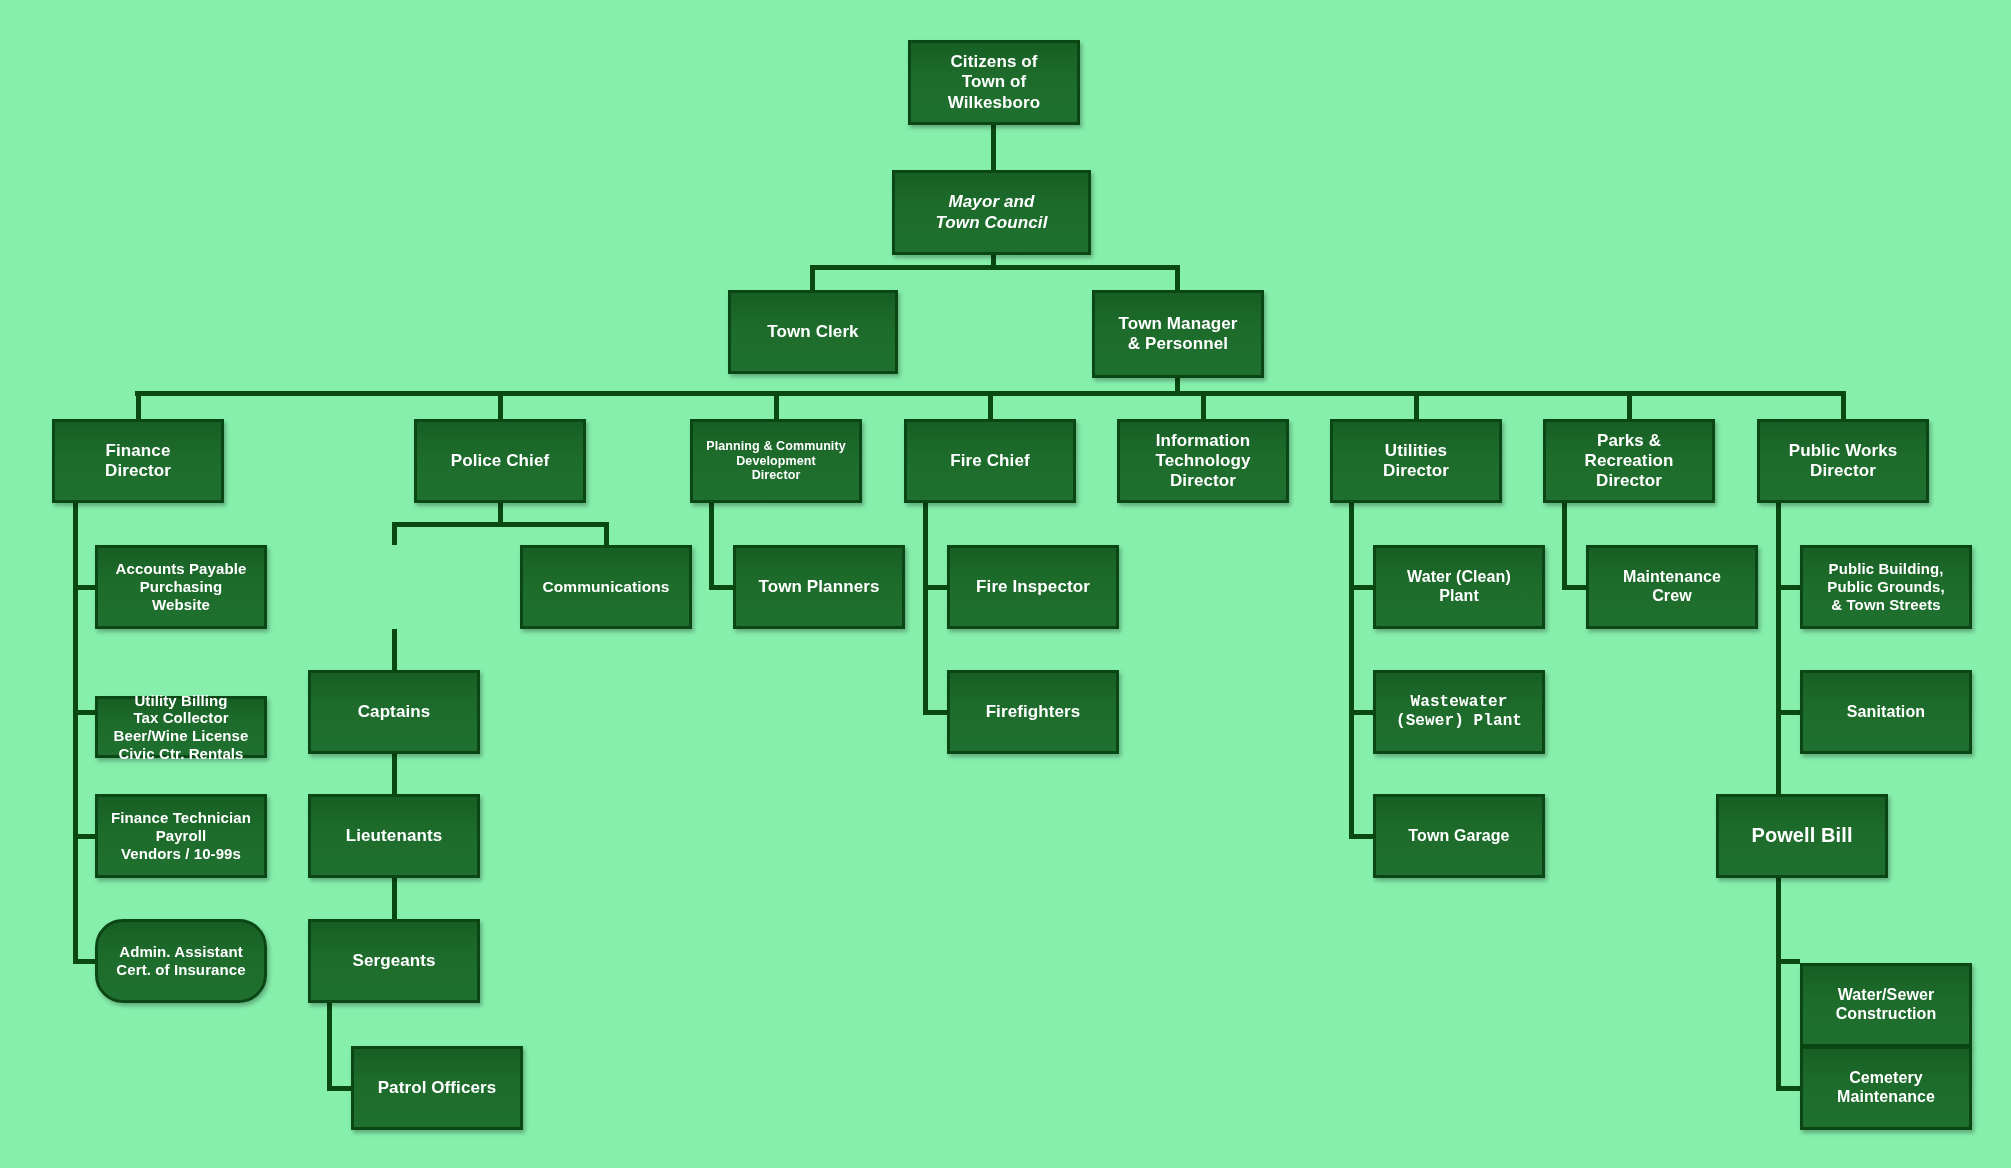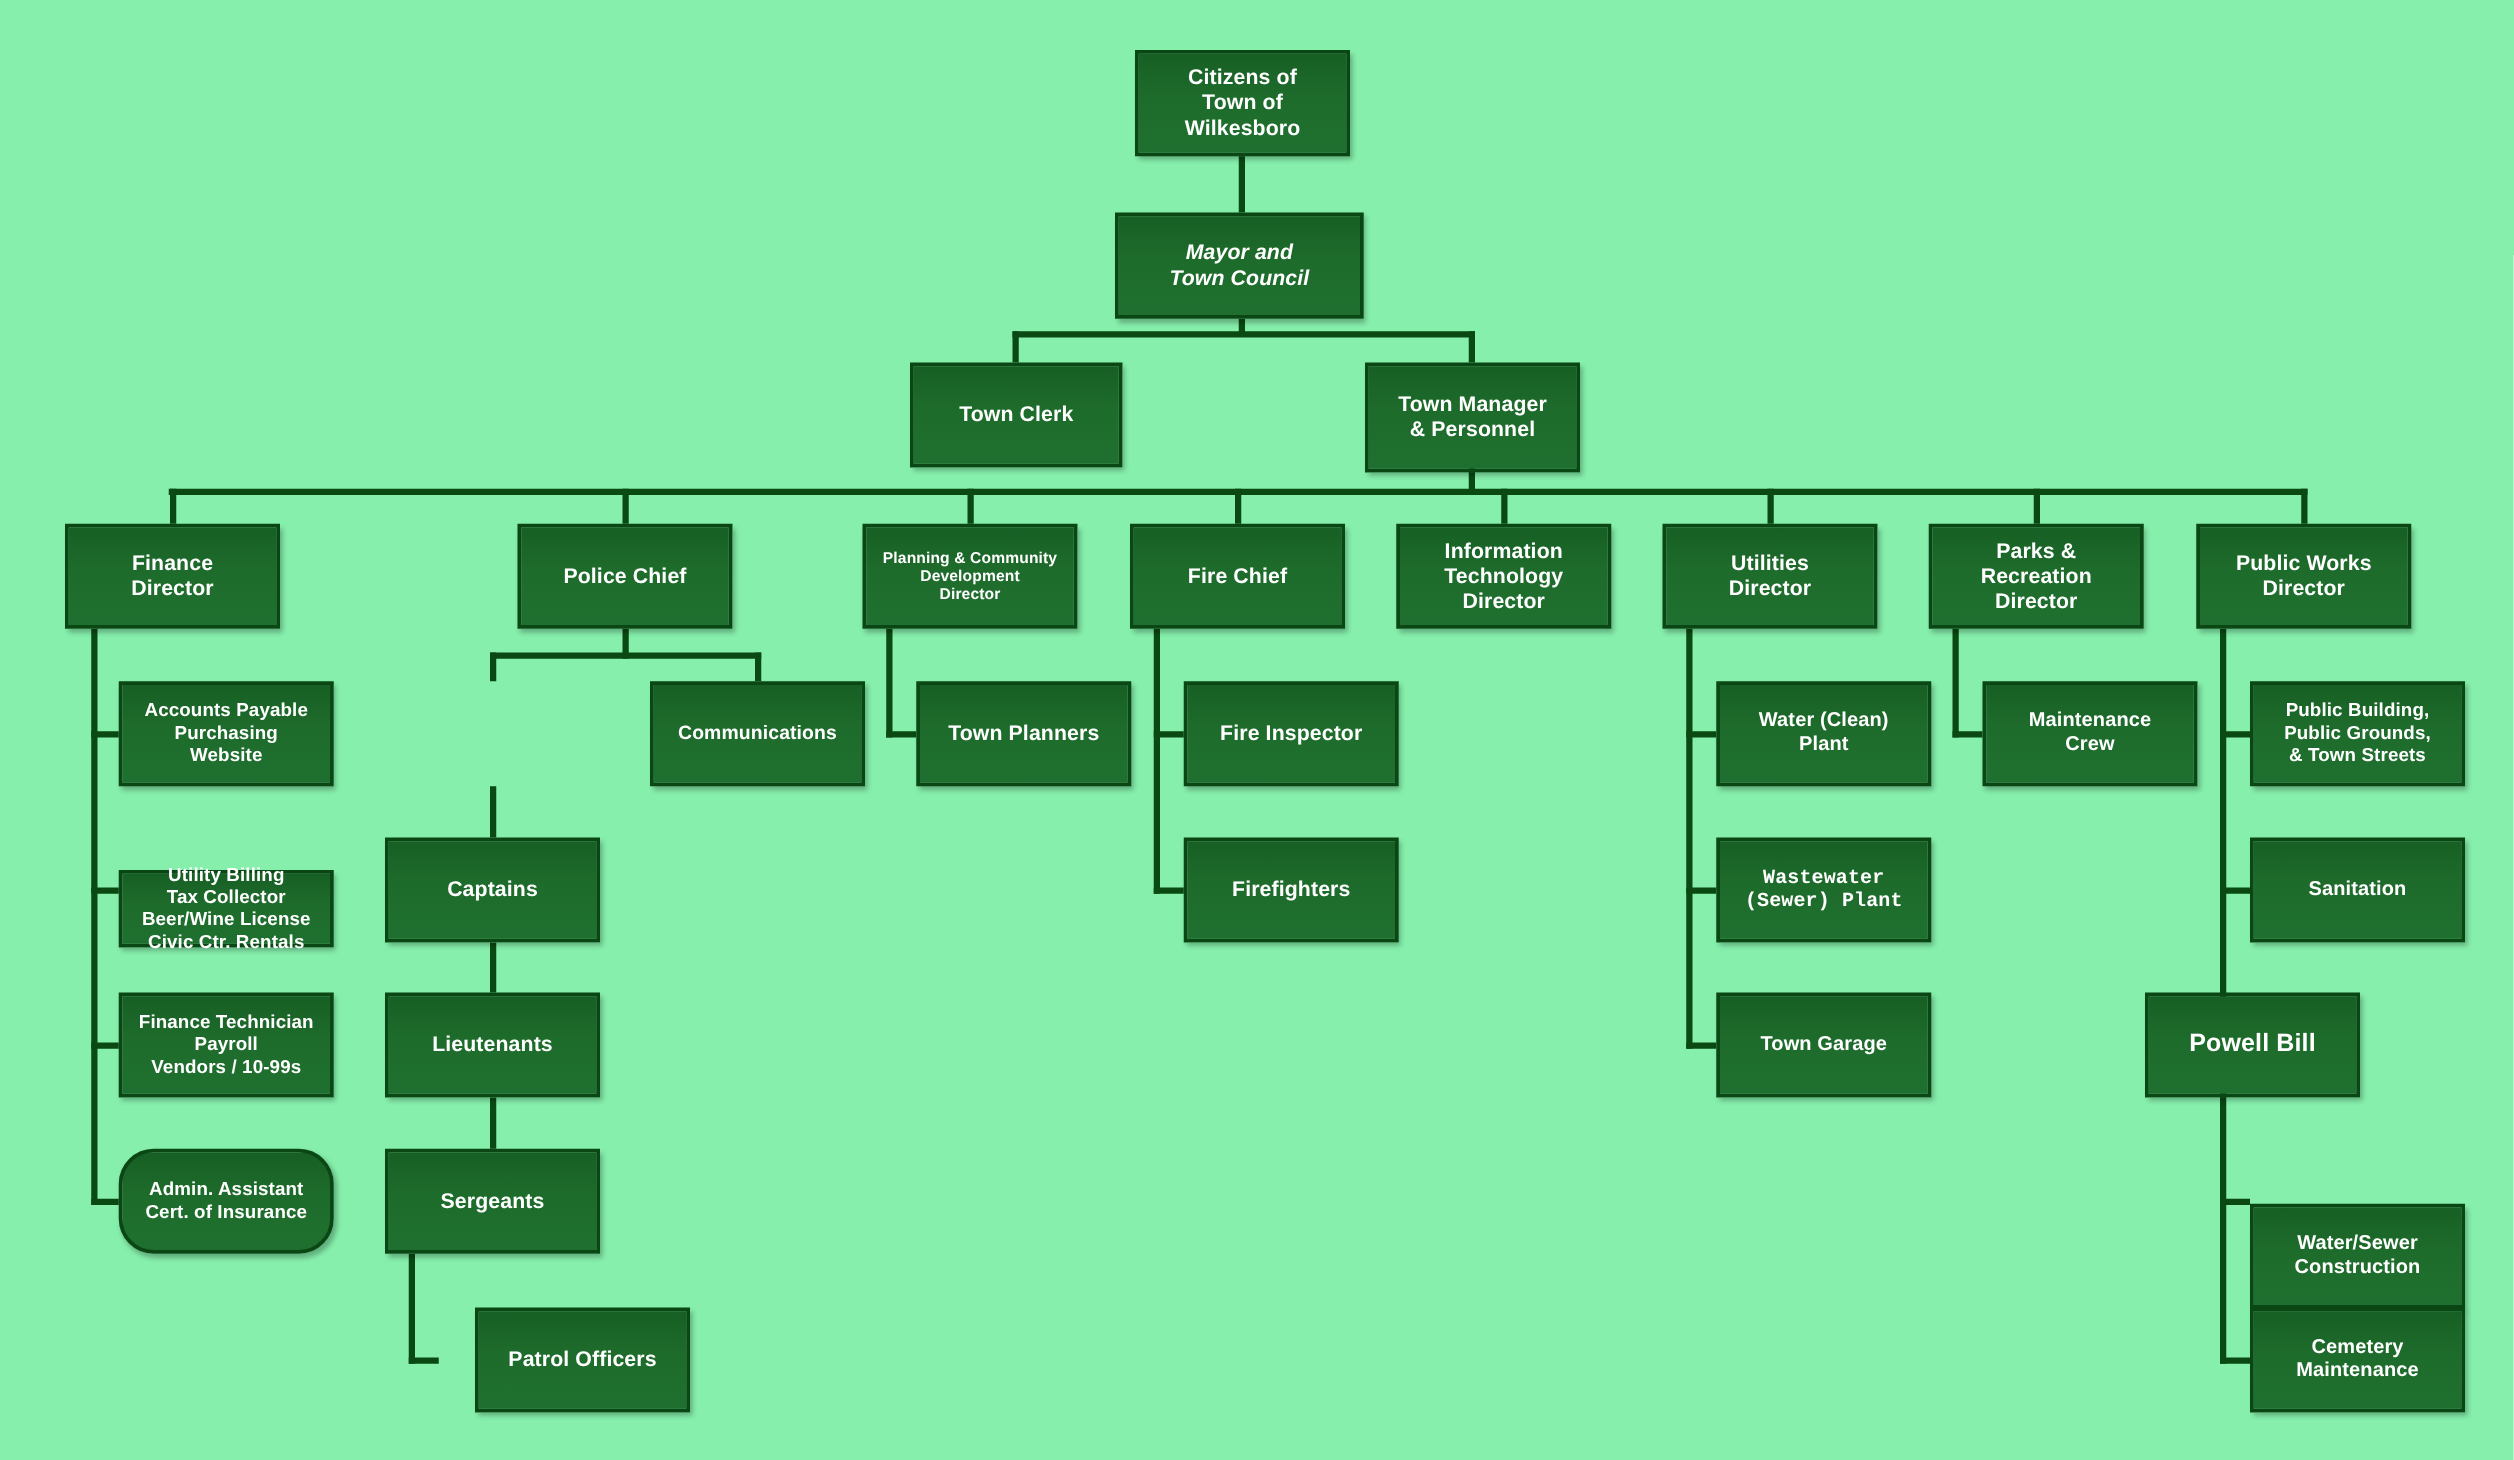--- a/index.html
+++ b/index.html
@@ -121,21 +121,21 @@
 Civic Ctr. Rentals</div>
     <div class="node" style="left: 95px; top: 794px; width: 172px; height: 84px; font-size: 15px;">Finance Technician
 Payroll
 Vendors / 10-99s</div>
     <div class="node" style="left: 95px; top: 919px; width: 172px; height: 84px; font-size: 15px; border-radius: 28px;">Admin. Assistant
 Cert. of Insurance</div>
     <div class="node" style="left: 520px; top: 545px; width: 172px; height: 84px; font-size: 15.5px;">Communications</div>
     <div class="node" style="left: 308px; top: 670px; width: 172px; height: 84px;">Captains</div>
     <div class="node" style="left: 308px; top: 794px; width: 172px; height: 84px;">Lieutenants</div>
     <div class="node" style="left: 308px; top: 919px; width: 172px; height: 84px;">Sergeants</div>
-    <div class="node" style="left: 351px; top: 1046px; width: 172px; height: 84px; margin-left: 29px;">Patrol Officers</div>
+    <div class="node" style="left: 351px; top: 1046px; width: 172px; height: 84px;">Patrol Officers</div>
     <div class="node" style="left: 733px; top: 545px; width: 172px; height: 84px;">Town Planners</div>
     <div class="node" style="left: 947px; top: 545px; width: 172px; height: 84px;">Fire Inspector</div>
     <div class="node" style="left: 947px; top: 670px; width: 172px; height: 84px;">Firefighters</div>
     <div class="node" style="left: 1373px; top: 545px; width: 172px; height: 84px; font-size: 16px;">Water (Clean)
 Plant</div>
     <div class="node" style="left: 1373px; top: 670px; width: 172px; height: 84px; font-size: 16px; font-family: Liberation Mono, monospace;">Wastewater
 (Sewer) Plant</div>
     <div class="node" style="left: 1373px; top: 794px; width: 172px; height: 84px; font-size: 16px;">Town Garage</div>
     <div class="node" style="left: 1586px; top: 545px; width: 172px; height: 84px; font-size: 16px;">Maintenance
 Crew</div>

